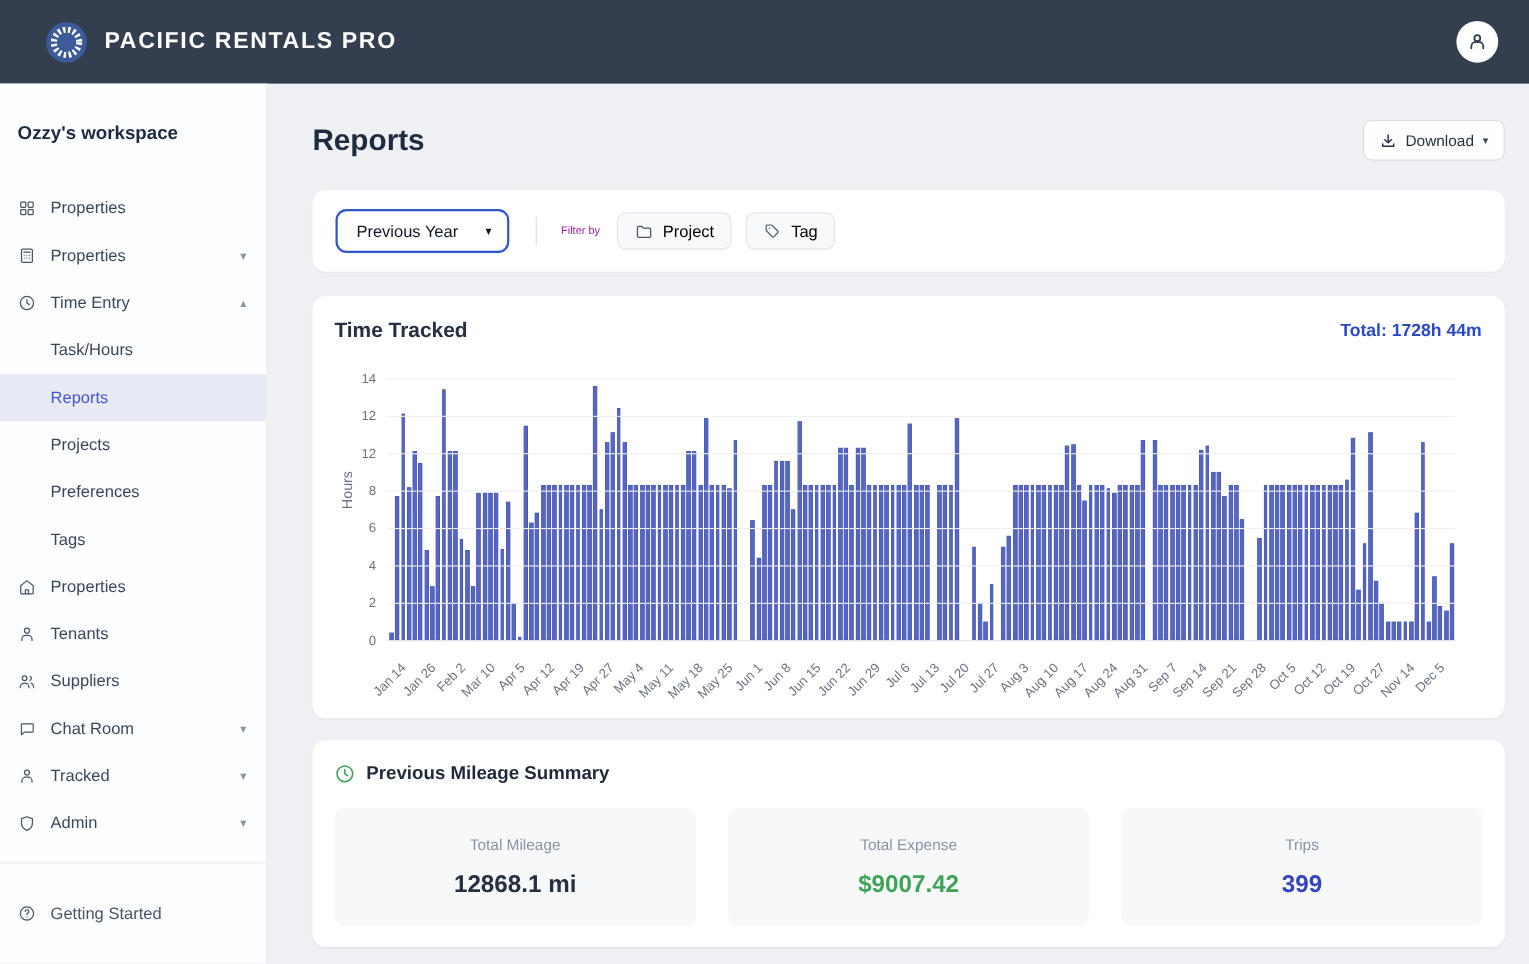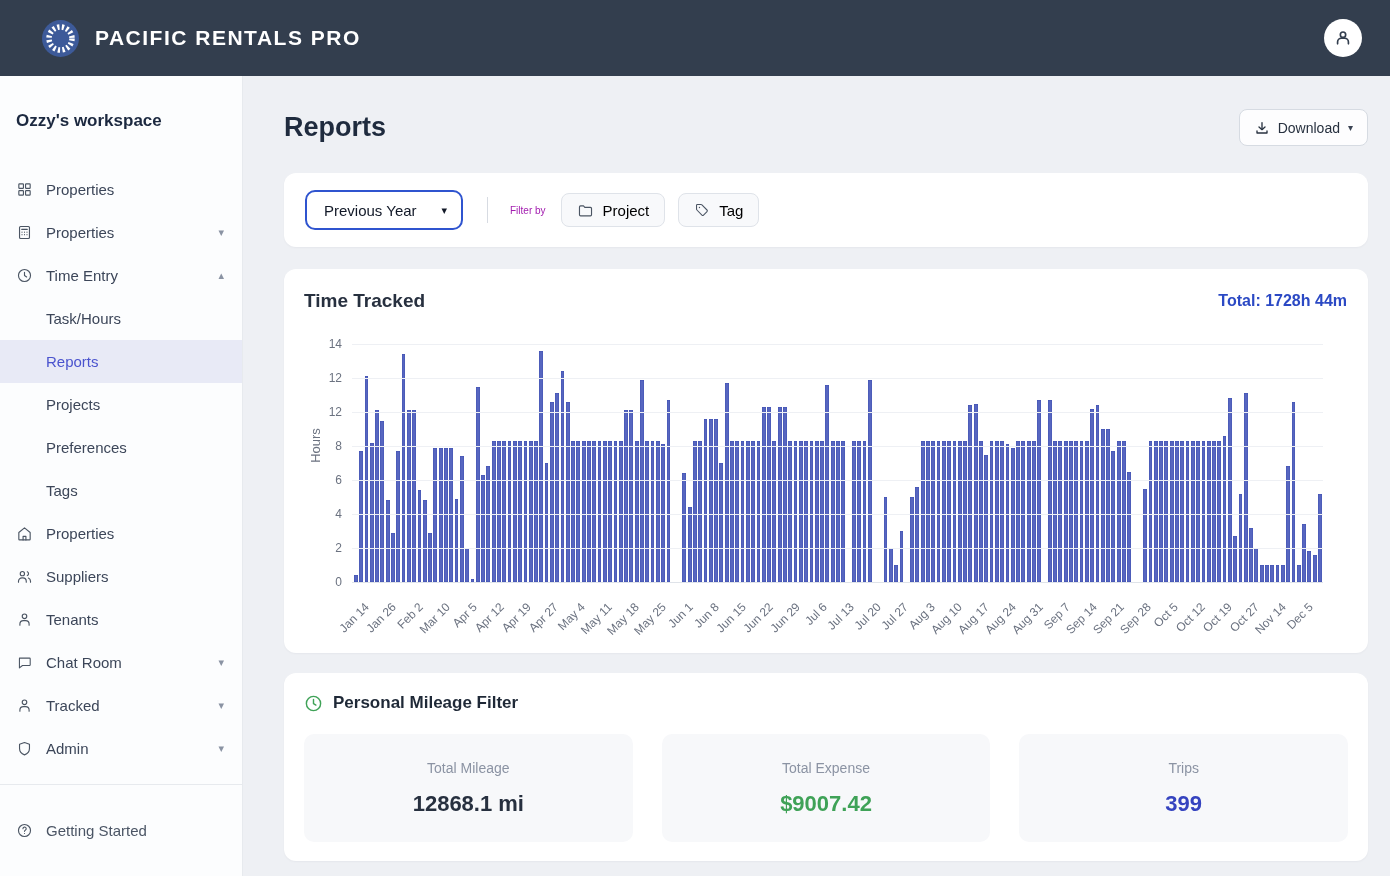--- a/index.html
+++ b/index.html
@@ -201,36 +201,36 @@
         <svg class="icon" width="17" height="17" viewBox="0 0 24 24">
             <path d="M4 10.5 12 4l8 6.5V20a1 1 0 0 1-1 1H5a1 1 0 0 1-1-1z"></path>
             <path d="M10 21v-5h4v5"></path>
           </svg>
       </span>
       <span class="nlabel">Properties</span>
     </div>
     <div class="nav-item">
       <span class="nicon">
         <svg class="icon" width="17" height="17" viewBox="0 0 24 24">
+            <circle cx="12" cy="7.5" r="3.2"></circle>
+            <path d="M5.5 20v-1.5a5 5 0 0 1 5-5h3a5 5 0 0 1 5 5V20"></path>
+          </svg>
+      </span>
+      <span class="nlabel">Tenants</span>
+    </div>
+    <div class="nav-item">
+      <span class="nicon">
+        <svg class="icon" width="17" height="17" viewBox="0 0 24 24">
             <circle cx="9" cy="8" r="3"></circle>
             <path d="M3.5 20v-1a5 5 0 0 1 5-5h1a5 5 0 0 1 5 5v1"></path>
             <path d="M16 5.3a3 3 0 0 1 0 5.4"></path>
             <path d="M17.5 14.2a5 5 0 0 1 3 4.6v1.2"></path>
           </svg>
       </span>
       <span class="nlabel">Suppliers</span>
-    </div>
-    <div class="nav-item">
-      <span class="nicon">
-        <svg class="icon" width="17" height="17" viewBox="0 0 24 24">
-            <circle cx="12" cy="7.5" r="3.2"></circle>
-            <path d="M5.5 20v-1.5a5 5 0 0 1 5-5h3a5 5 0 0 1 5 5V20"></path>
-          </svg>
-      </span>
-      <span class="nlabel">Tenants</span>
     </div>
     <div class="nav-item">
       <span class="nicon">
         <svg class="icon" width="17" height="17" viewBox="0 0 24 24">
             <path d="M4.5 5.5h15a1 1 0 0 1 1 1v9a1 1 0 0 1-1 1H9l-4.5 3.6V6.5a1 1 0 0 1 1-1z" transform="scale(0.95) translate(0.6,0.6)"></path>
           </svg>
       </span>
       <span class="nlabel">Chat Room</span>
       <span class="chev">▾</span>
     </div>
@@ -563,21 +563,21 @@
   </section>
 
   <section class="card mileage-card">
     <div class="mileage-head">
       <span style="display:flex">
         <svg width="19" height="19" viewBox="0 0 24 24" style="stroke:#3fa257;fill:none;stroke-width:1.8;stroke-linecap:round">
             <circle cx="12" cy="12" r="9"></circle>
             <path d="M12 7v5l3 2"></path>
           </svg>
       </span>
-      <h2 class="mileage-title">Personal Mileage Filter</h2>
+      <h2 class="mileage-title">Previous Mileage Summary</h2>
     </div>
     <div class="stats-row">
       <div class="stat-card">
         <span class="stat-label">Total Mileage</span>
         <span class="stat-value">12868.1 mi</span>
       </div>
       <div class="stat-card">
         <span class="stat-label">Total Expense</span>
         <span class="stat-value green">$9007.42</span>
       </div>

